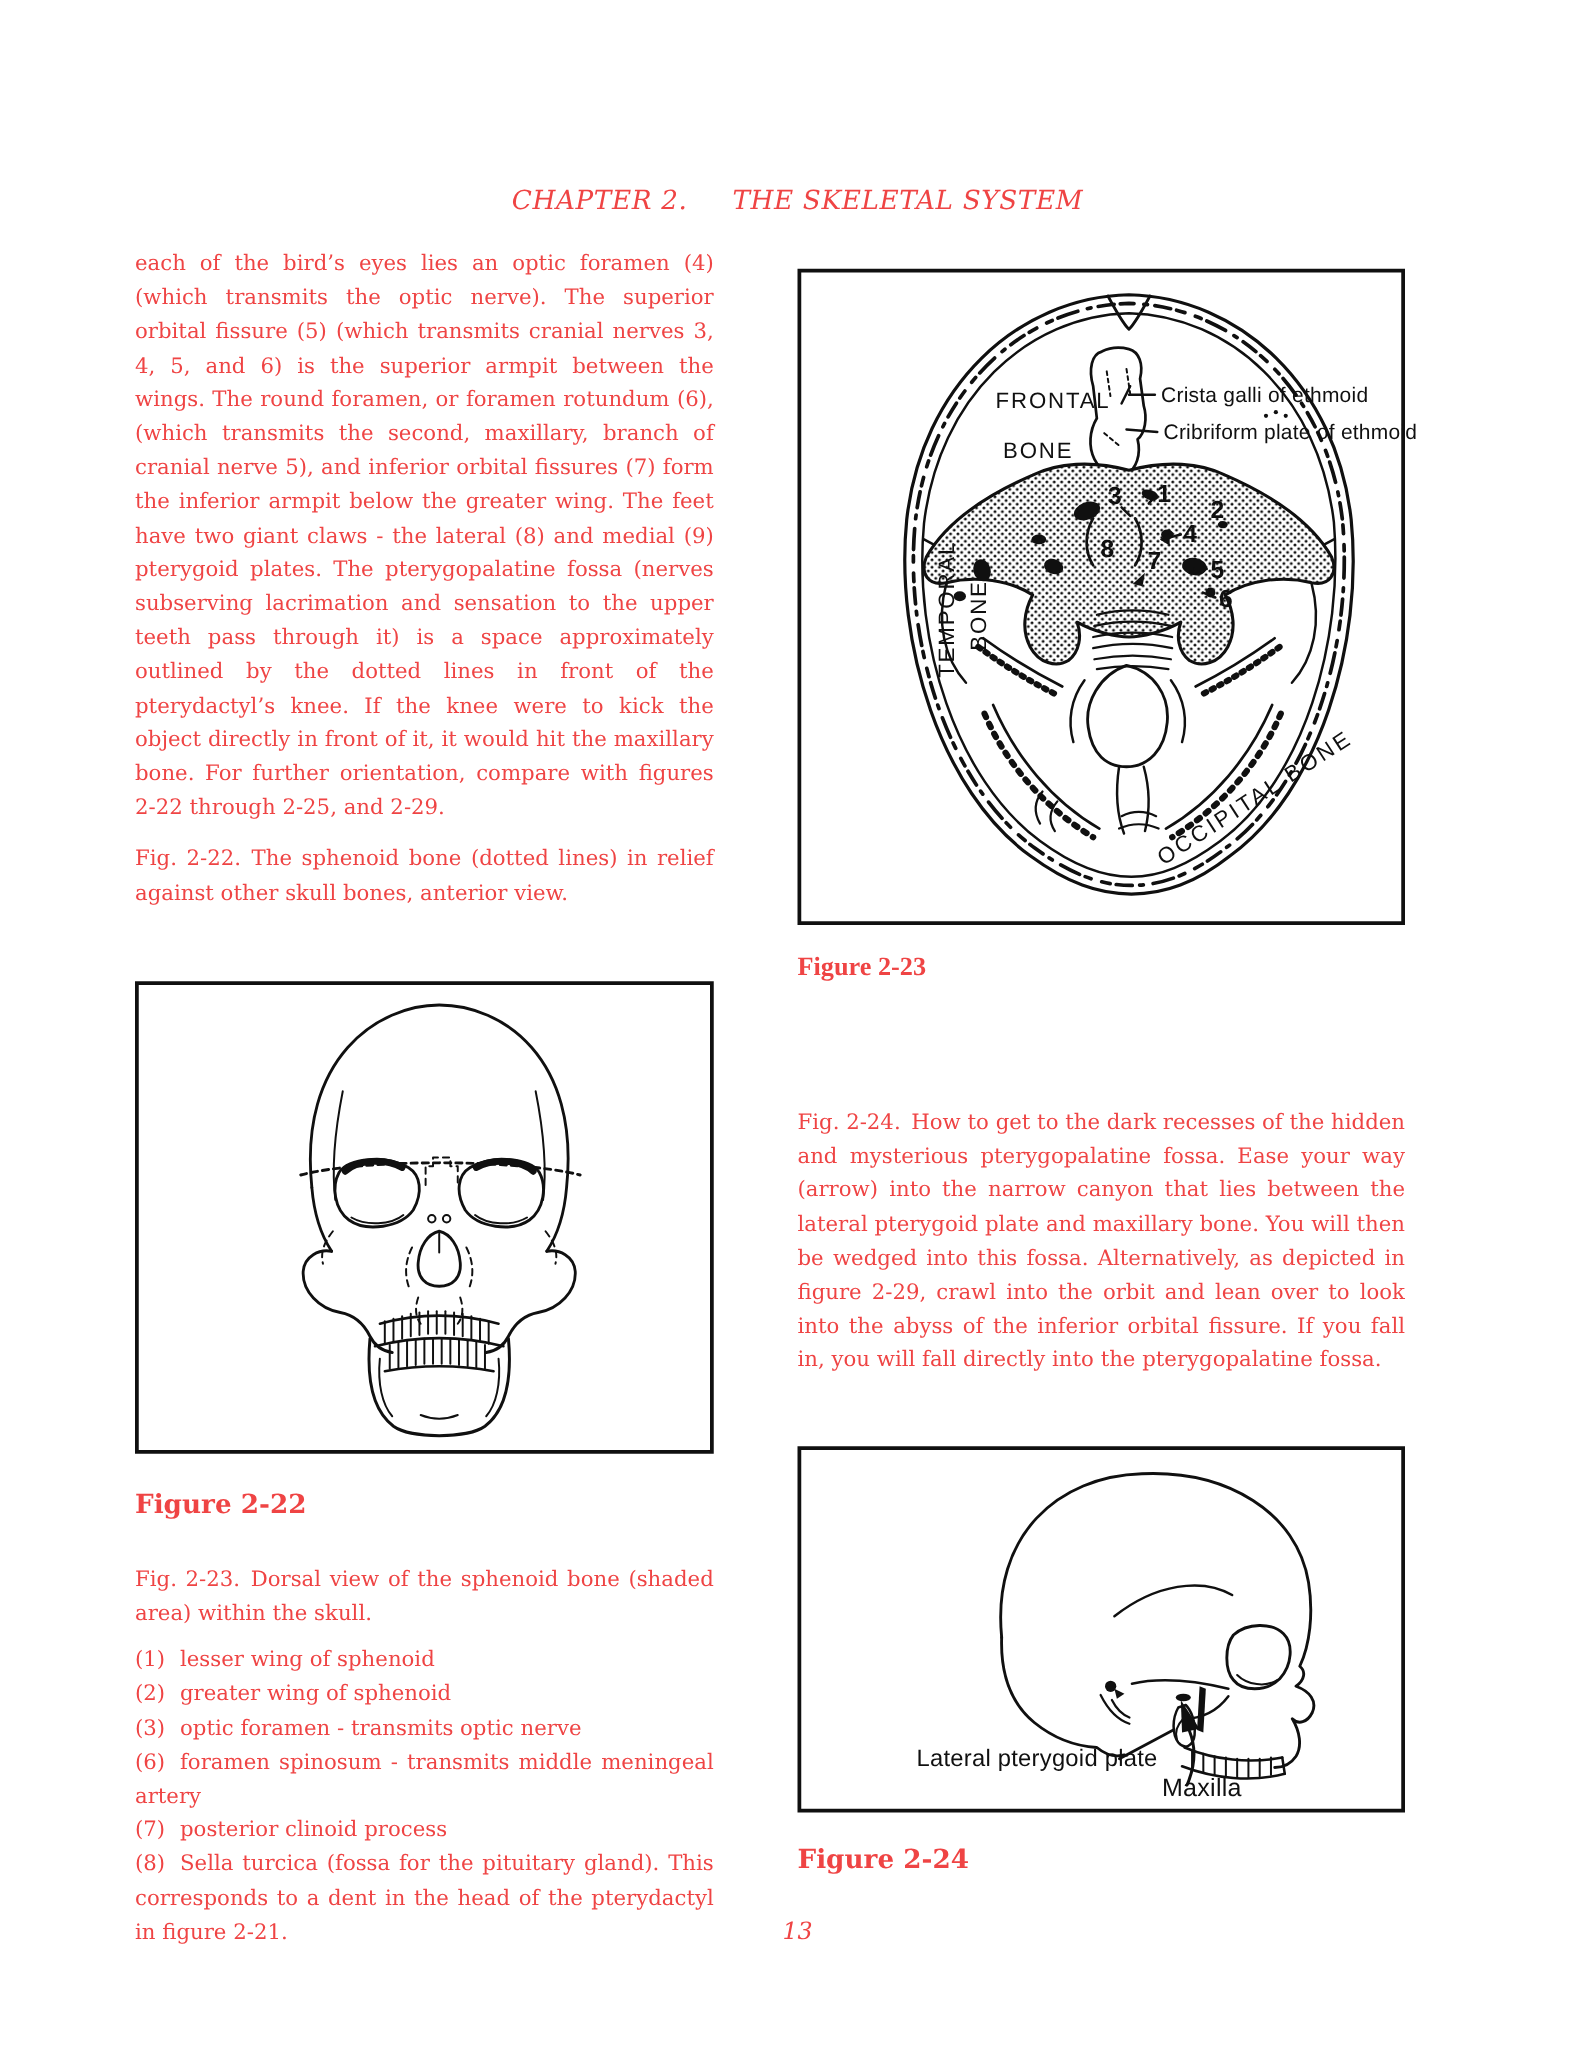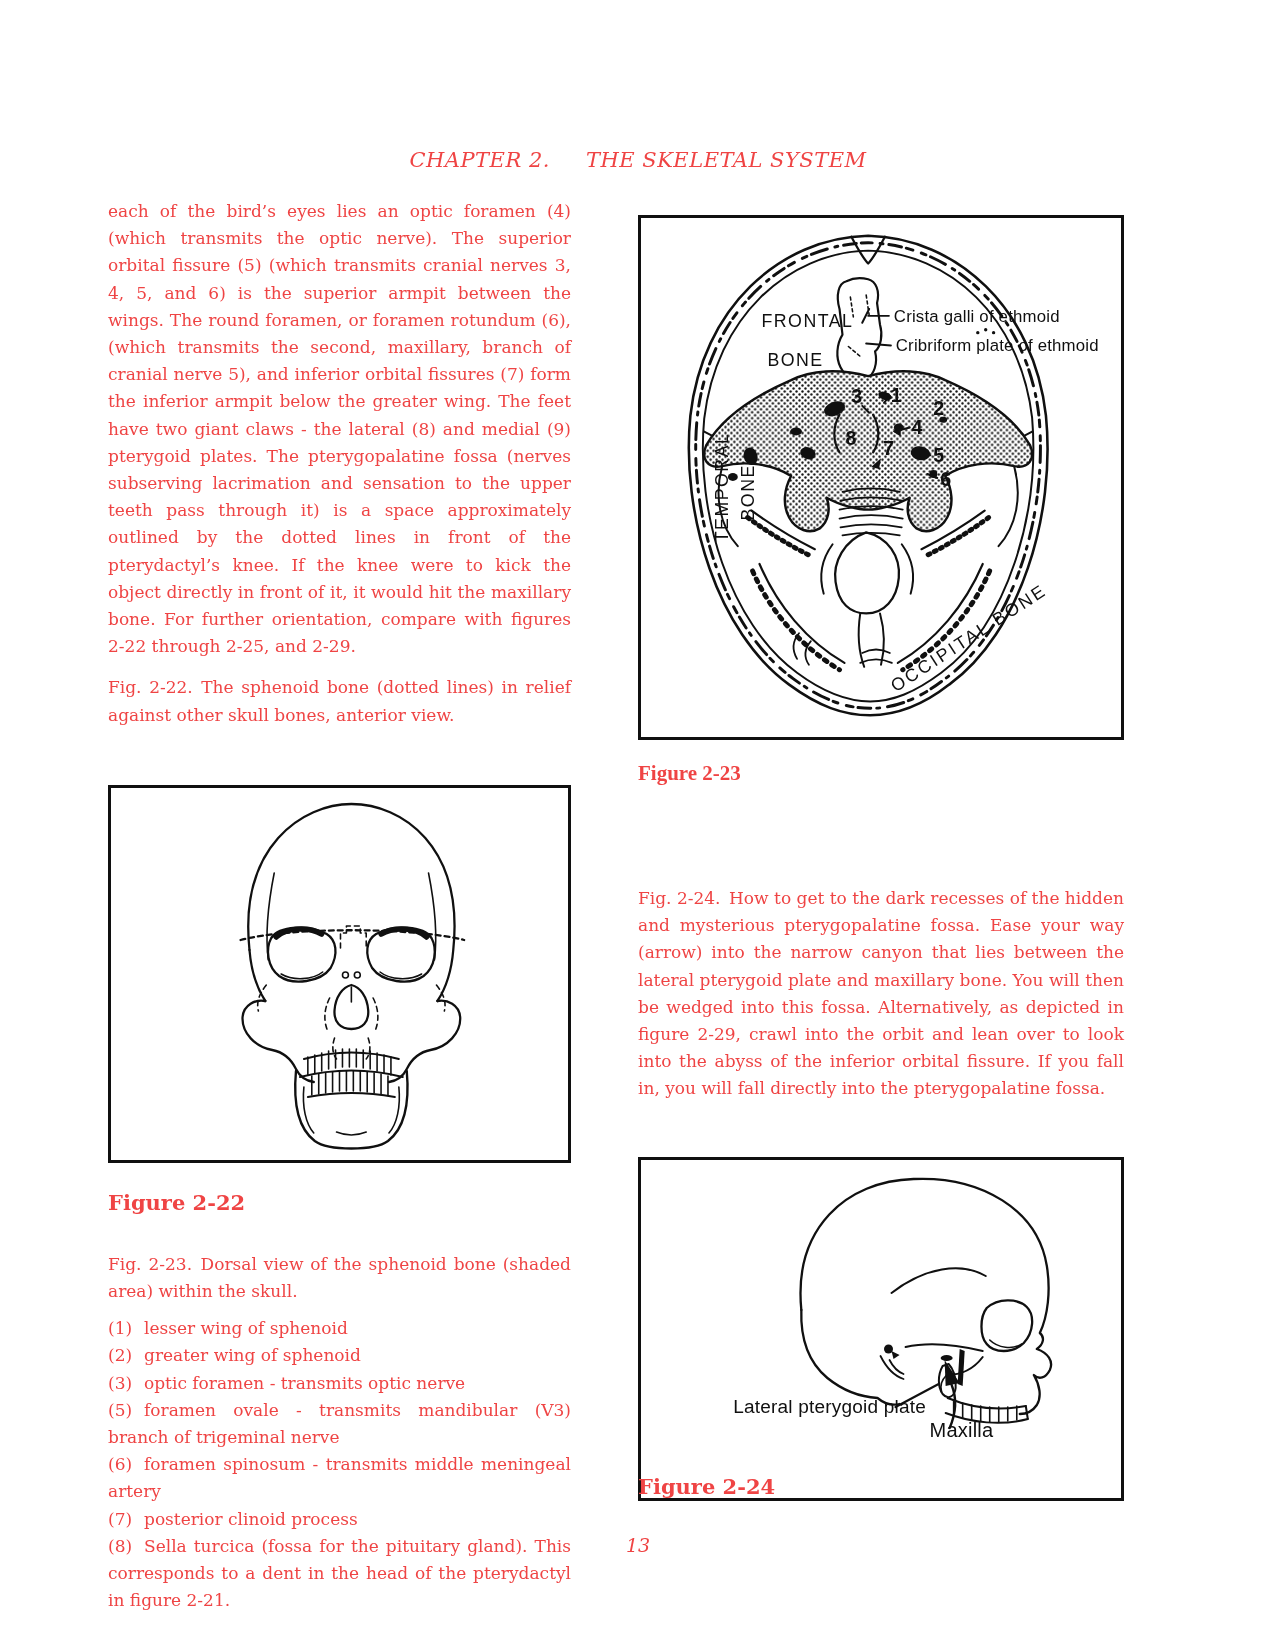--- a/index.html
+++ b/index.html
@@ -28,24 +28,24 @@
     box-sizing:border-box; border:3px solid #101010; background:#fff;
   }
   #fig22-box { margin-top:56px; width:463px; height:378px; }
   .figlabel { font-weight:bold; font-size:21px; line-height:24px; }
   #fig22-label { margin-top:28px; }
   #fig23-caption-left { margin-top:36px; }
   .legend { margin-top:10px; }
   .legend-item .num { display:inline-block; min-width:36px; }
 
   
-  #fig23-box   { position:absolute; top:0;      left:0; width:486px; height:525px; }
+  #fig23-box   { position:absolute; top:0;      left:0; width:486px; height:525px;padding-left:35px; }
   #fig23-label { position:absolute; top:546px;  left:0;font-family:Liberation Serif, serif; }
   #fig24-caption { position:absolute; top:670px; left:0; width:486px; }
-  #fig24-box   { position:absolute; top:942px;  left:0; width:486px; height:344px; }
+  #fig24-box   { position:absolute; top:942px;  left:0; width:486px; height:293px; }
   #fig24-label { position:absolute; top:1260px; left:0; }
 
   .pagenum {
     position:absolute; top:1534px; left:0; width:100%;
     text-align:center; font-style:italic; font-size:19px;
   }
 
   svg { display:block; }
   svg text { font-family:"Liberation Sans", sans-serif; fill:#101010; }
   .figtext    { font-size:18px; letter-spacing:1.5px; }
@@ -147,21 +147,20 @@
     </div>
 
     <div class="figlabel" id="fig22-label">Figure 2-22</div>
 
     <p class="caption" id="fig23-caption-left"><b>Fig. 2-23.</b><span> Dorsal view of the sphenoid bone (shaded area) within the skull.</span></p>
 
     <div class="legend">
       <p class="legend-item"><span class="num">(1)</span><span>lesser wing of sphenoid</span></p>
       <p class="legend-item"><span class="num">(2)</span><span>greater wing of sphenoid</span></p>
       <p class="legend-item"><span class="num">(3)</span><span>optic foramen - transmits optic nerve</span></p>
-      <p class="legend-item"><span class="num">(5)</span><span>foramen ovale - transmits mandibular (V3) branch of trigeminal nerve</span></p>
       <p class="legend-item"><span class="num">(6)</span><span>foramen spinosum - transmits middle meningeal artery</span></p>
       <p class="legend-item"><span class="num">(7)</span><span>posterior clinoid process</span></p>
       <p class="legend-item"><span class="num">(8)</span><span>Sella turcica (fossa for the pituitary gland). This corresponds to a dent in the head of the pterydactyl in figure 2-21.</span></p>
     </div>
   </div>
 
   <div class="col-right">
 
     <div class="figbox" id="fig23-box">
 

